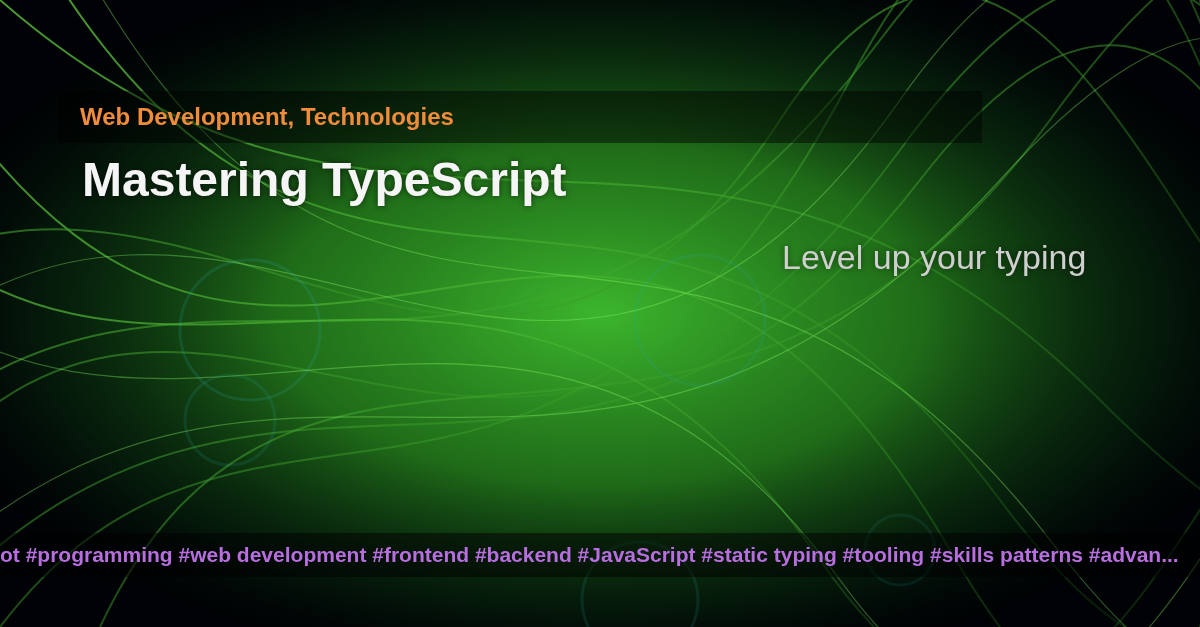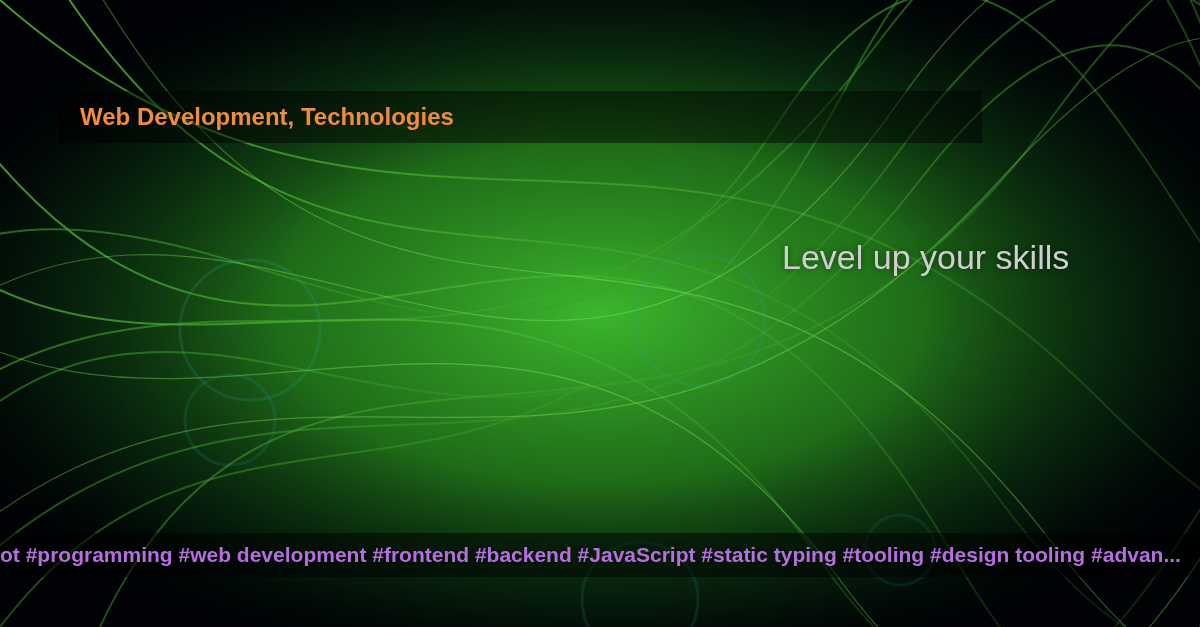--- a/index.html
+++ b/index.html
@@ -126,20 +126,21 @@
 
     <rect width="1200" height="627" fill="black" opacity="0"></rect>
     <rect x="0" y="0" width="1200" height="627" fill="none"></rect>
     <rect x="0" y="0" width="1200" height="627" style="fill:url(#vign)"></rect>
   </svg>
 
   <div class="category-bar">
     <span class="category-text">Web Development, Technologies</span>
   </div>
 
+  <div class="title">Mastering TypeScript</div>
 
-  <div class="subtitle">Level up your skills</div>
+  <div class="subtitle">Level up your typing</div>
 
   <div class="tags-bar">
-    <span class="tags-text">ot #programming #web development #frontend #backend #JavaScript #static typing #tooling #design tooling #advan...</span>
+    <span class="tags-text">ot #programming #web development #frontend #backend #JavaScript #static typing #tooling #skills patterns #advan...</span>
   </div>
 
 </div>
 
 </body></html>

